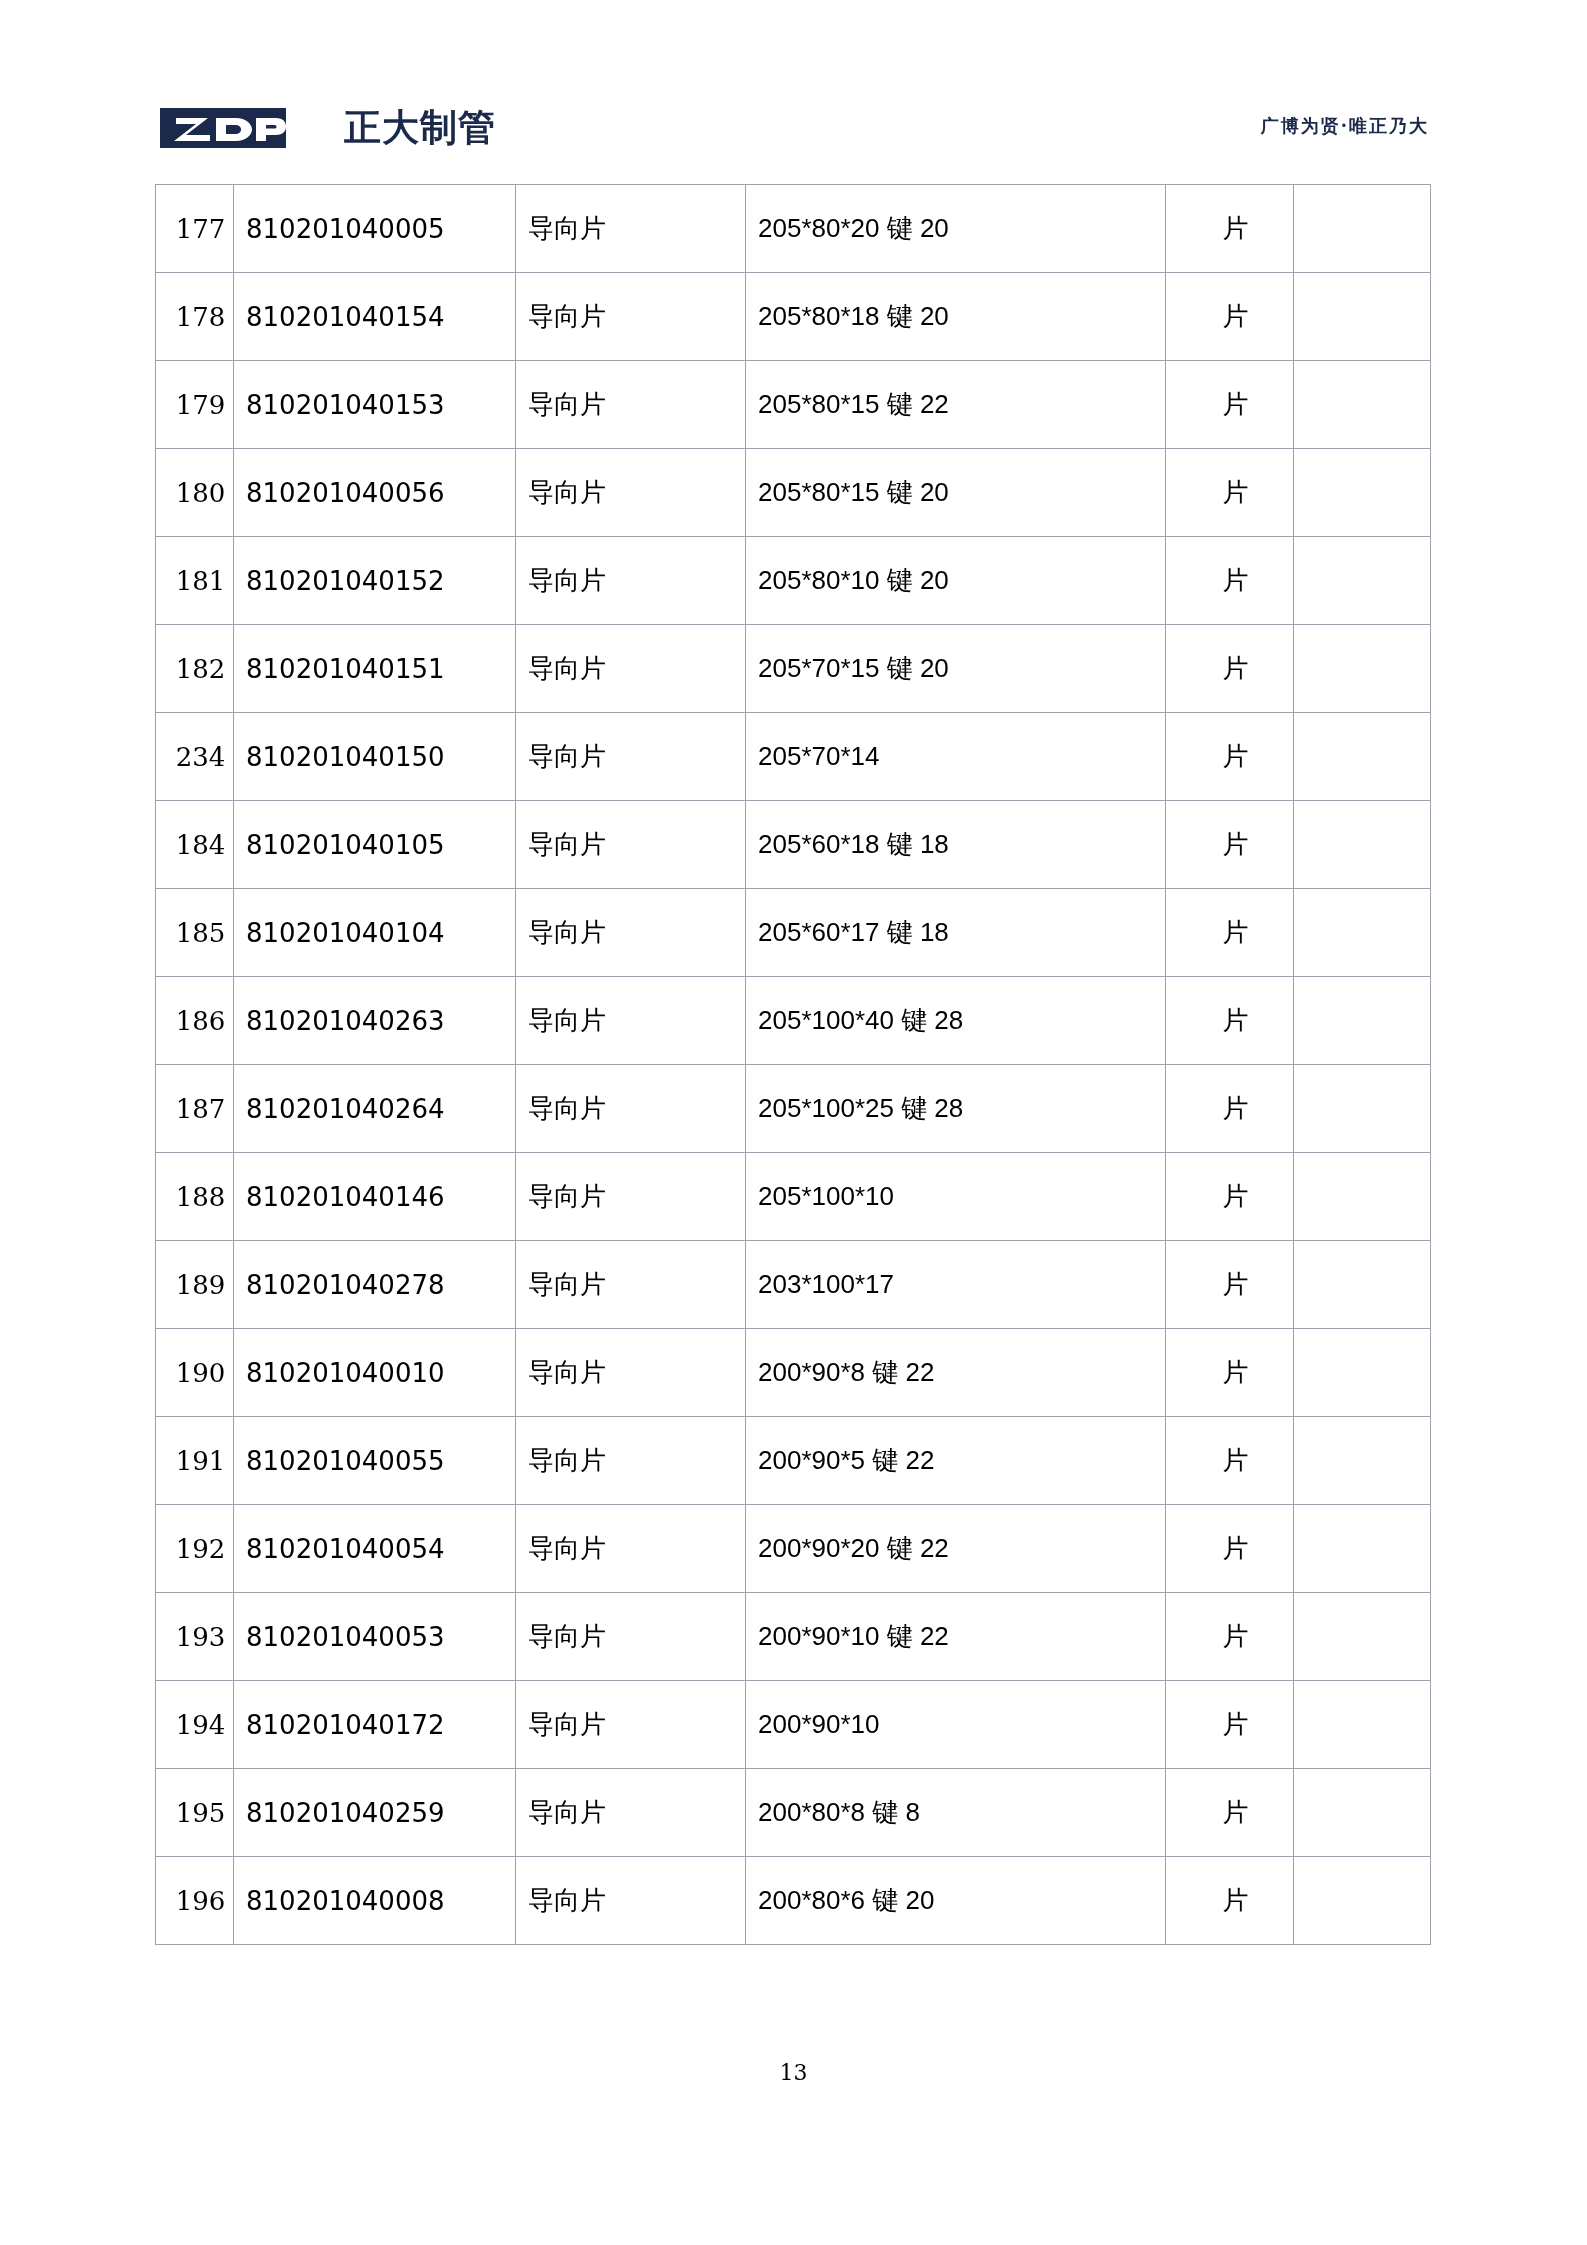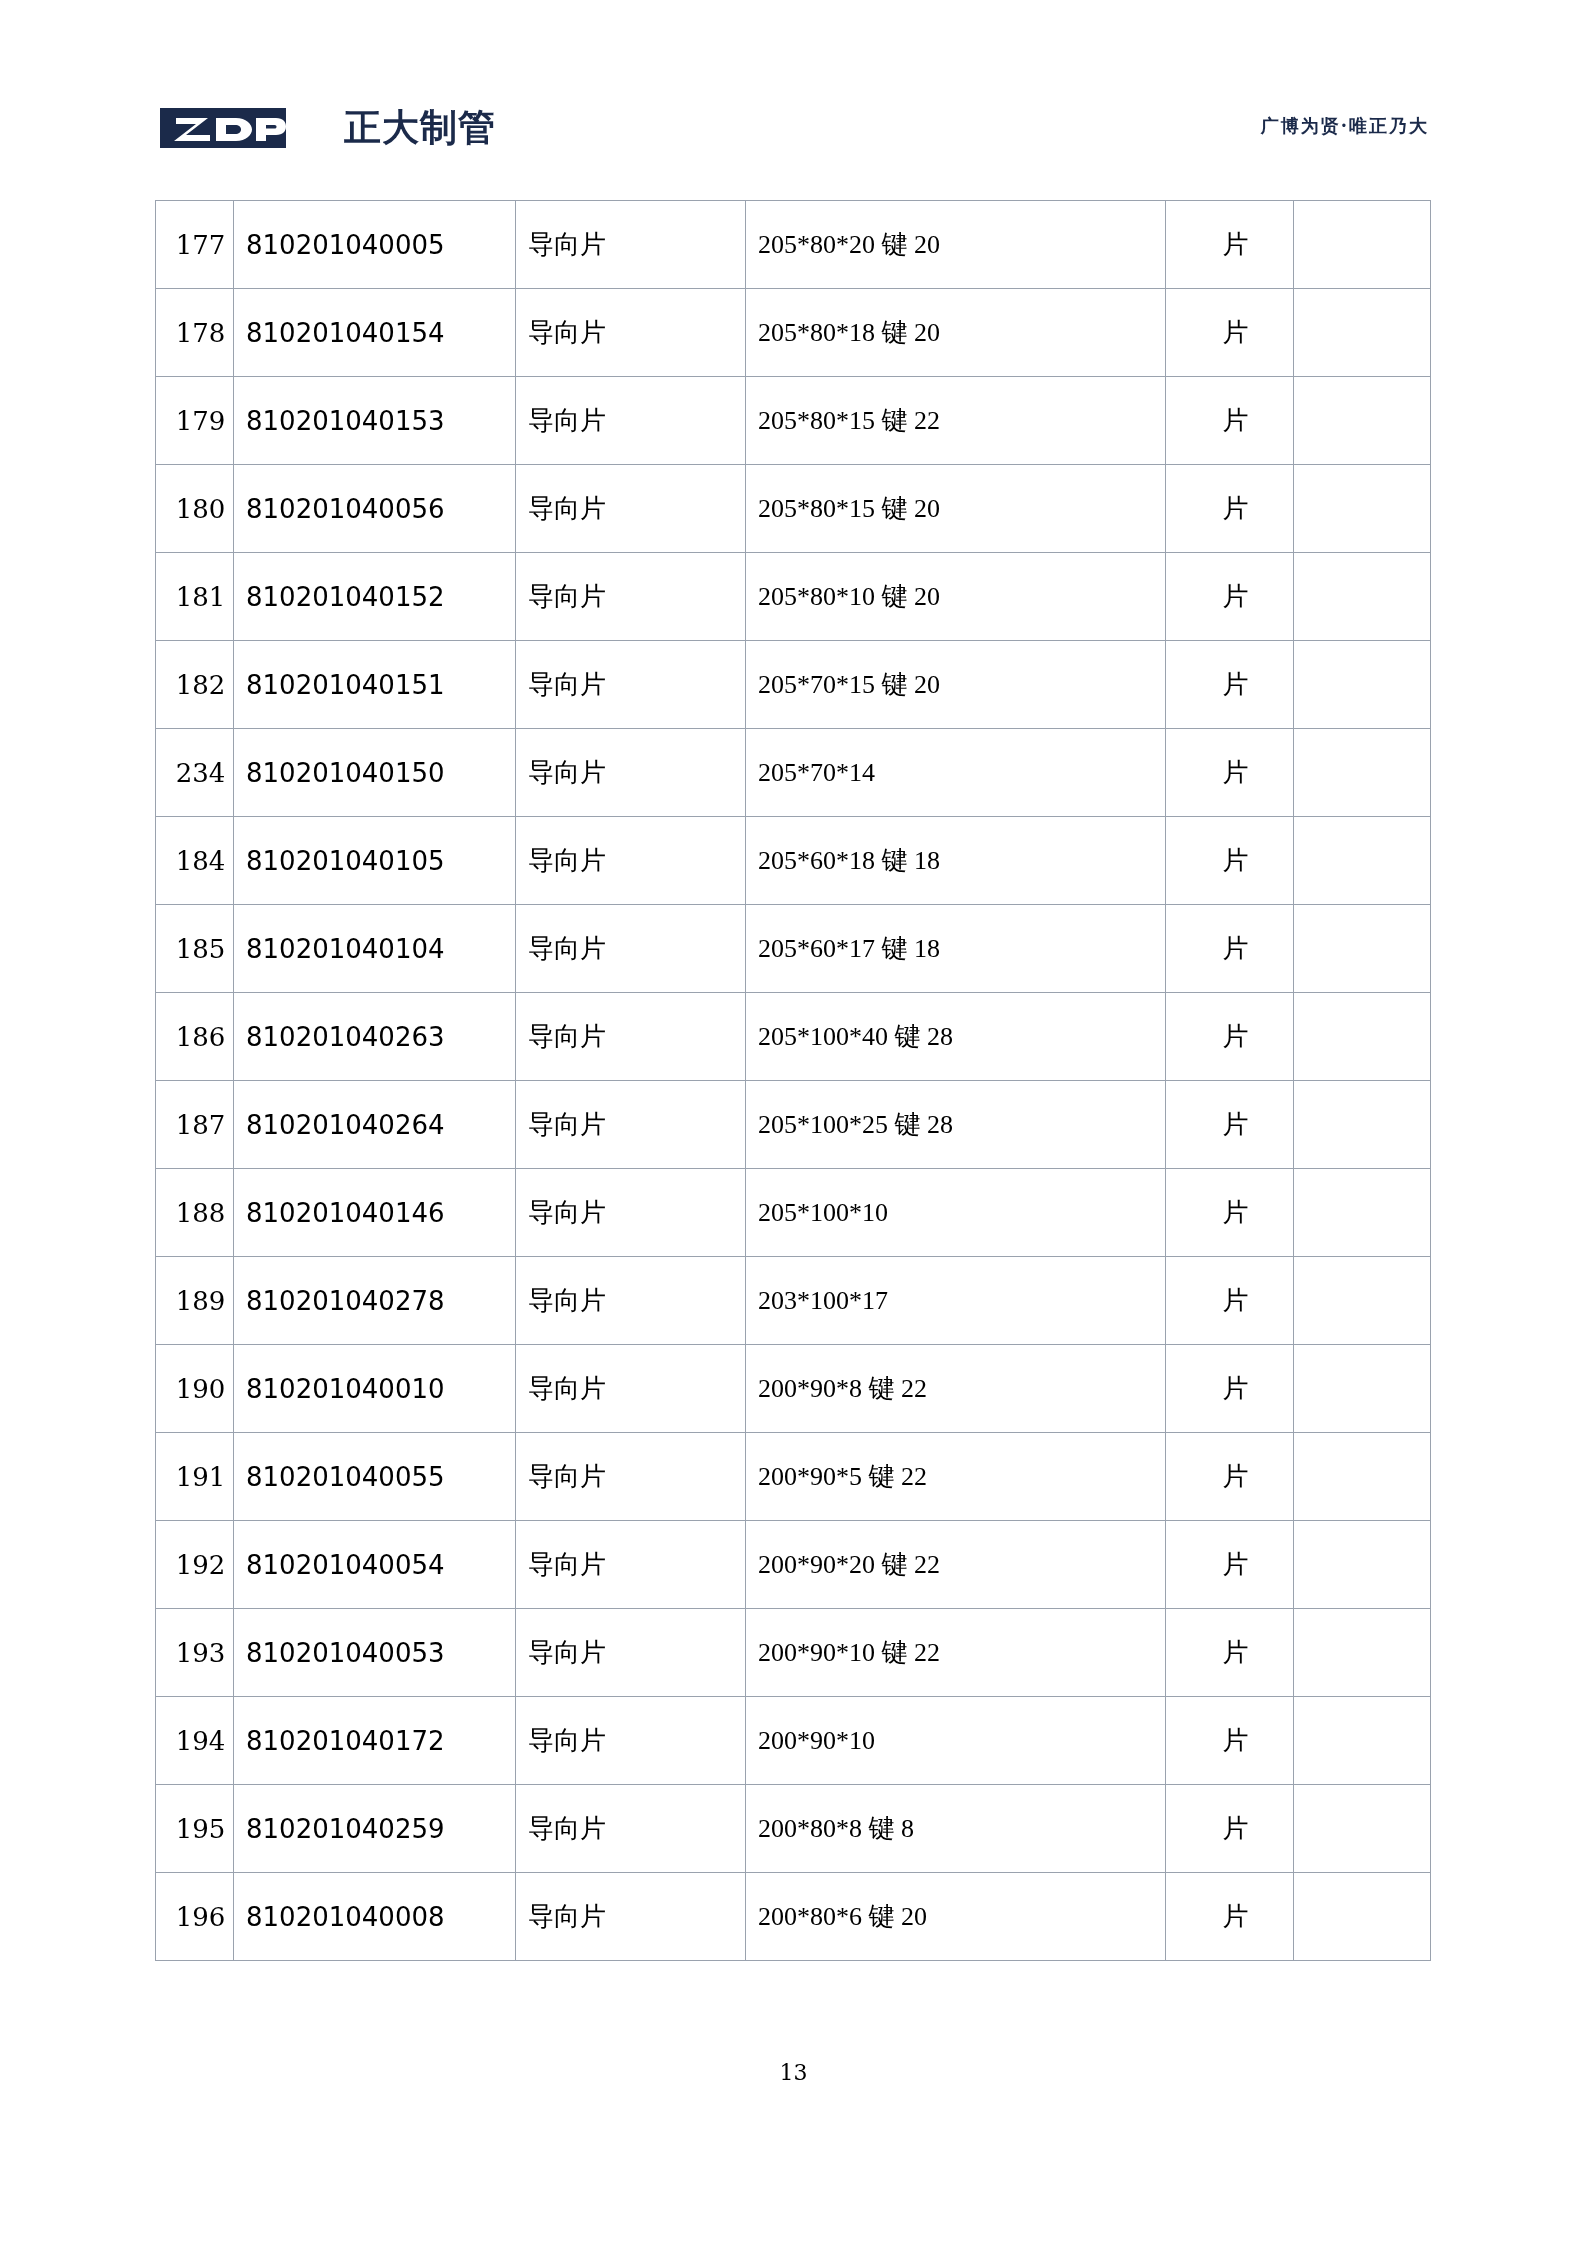--- a/index.html
+++ b/index.html
@@ -61,40 +61,40 @@
     font-family: "DejaVu Serif", serif;
     font-weight: bold;
     font-size: 18px;
     color: #1b2a4a;
     letter-spacing: 2px;
     white-space: nowrap;
   }
   
   .tbl {
     position: absolute;
-    top: 200px;
+    top: 184px;
     left: 155px;
     border-collapse: collapse;
     table-layout: fixed;
     width: 1275px;
   }
   .tbl td {
     border: 1px solid #9aa2ae;
     height: 88px;
     vertical-align: middle;
     padding: 0 0 0 12px;
     font-size: 26px;
     color: #000;
     box-sizing: border-box;
   }
   .c-idx   { width: 78px;  text-align: center; padding: 0;
              font-family: "DejaVu Serif", serif; font-size: 27px; }
   .c-code  { width: 282px; font-family: "DejaVu Sans", sans-serif; font-size: 27px; padding-left: 18px; }
   .c-name  { width: 230px; padding-left: 20px; font-size: 27px; }
-  .c-spec  { width: 420px; padding-left: 20px; font-family: Liberation Serif, serif; font-size: 26px; }
+  .c-spec  { width: 420px; padding-left: 20px; font-family: Liberation Sans, sans-serif; font-size: 26px; }
   .c-unit  { width: 128px; text-align: center; padding: 0; font-size: 27px; }
   .c-blank { width: 137px; }
   
   .footer {
     position: absolute;
     top: 2060px;
     left: 0;
     width: 1587px;
     text-align: center;
     font-family: "DejaVu Serif", serif;

